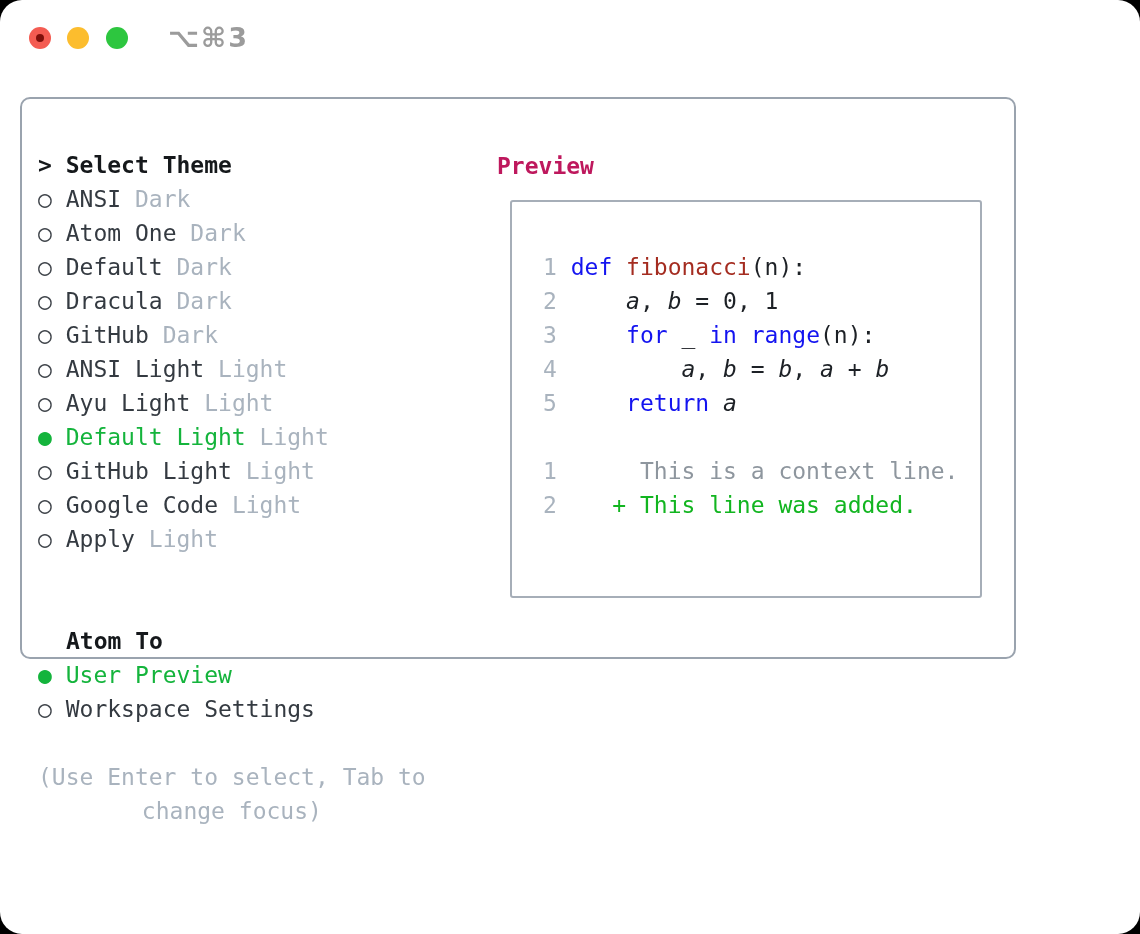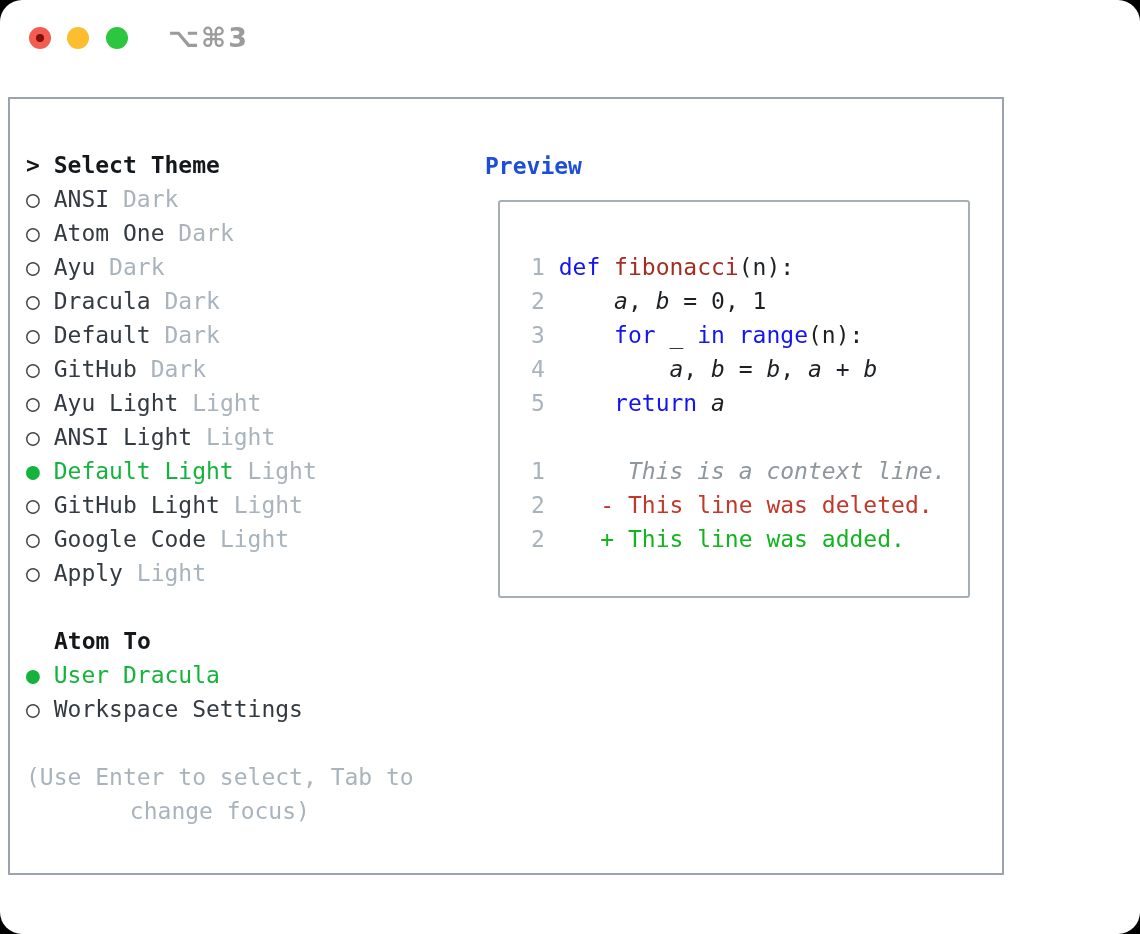--- a/index.html
+++ b/index.html
@@ -28,52 +28,52 @@
   .light.red .dot{position:absolute;left:7px;top:7px;width:8px;height:8px;border-radius:50%;background:#7f100b;}
   .light.yellow{left:67px;background:#fcbd2e;}
   .light.green{left:106px;background:#2dc63f;}
   .shortcut{
     position:absolute;left:168px;top:22px;
     font-family:"DejaVu Sans","Liberation Sans",sans-serif;
     font-size:27px;font-weight:bold;color:#9b9b9b;letter-spacing:2px;
   }
   
   .main-box{
-    position:absolute;left:8px;top:97px;width:996px;height:778px;
-    border:2px solid var(--panel-border);border-radius:0;background:#fff;
+    position:absolute;left:20px;top:97px;width:996px;height:562px;
+    border:2px solid var(--panel-border);border-radius:10px;background:#fff;
   }
   .row{white-space:pre;height:34px;line-height:34px;font-size:23px;color:var(--text);}
   
   .theme-list{position:absolute;left:16px;top:49px;}
   .row.header{font-weight:bold;color:#15181b;}
   .row.header .caret{font-weight:bold;color:#15181b;}
   .bullet{color:#43484e;}
   .row.sel .bullet,.row.sel .name,.row.sel .label{color:var(--accent-green);}
   .dim{color:var(--dim);}
   .apply{position:absolute;left:16px;top:525px;}
   .apply-title{font-weight:bold;color:#15181b;padding-left:28px;}
   .hint{position:absolute;left:16px;top:661px;}
   .hint .row{color:var(--dim);text-align:center;}
   
   .preview-title{
     position:absolute;left:475px;top:50px;height:34px;line-height:34px;
-    font-size:23px;font-weight:bold;color:#1d4ed8;
+    font-size:23px;font-weight:bold;color:#be185d;
   }
   .preview-box{
     position:absolute;left:488px;top:101px;width:472px;height:398px;
     border:2px solid var(--preview-border);border-radius:3px;background:#fff;
   }
   .codeblock{position:absolute;left:16px;top:48px;margin-left:15px;}
   .codeblock .row{color:var(--code);}
   .ln{color:var(--dim);}
   .kw{color:var(--kw-blue);}
   .fn{color:var(--fn-red);}
   .pl{color:var(--code);}
   .va{color:var(--code);font-style:italic;}
-  .ctx{color:var(--ctx);font-style:italic;}
+  .ctx{color:var(--ctx);}
   .del{color:var(--deleted-red);}
   .add{color:var(--added-green);}
 </style>
 </head>
 <body>
 
 <div class="window">
 
   <span class="light red">
       <span class="dot"></span>
@@ -82,56 +82,54 @@
   <span class="light green"></span>
   <span class="shortcut">⌥⌘3</span>
 
   <div class="main-box">
 
     <div class="theme-list">
       <div class="row header"><span class="caret">&gt;</span><span> </span><span>Select Theme</span></div>
       <div id="theme-rows">
           <div class="row item"><span class="bullet">○</span><span class="name"> ANSI </span><span class="dim">Dark</span></div>
           <div class="row item"><span class="bullet">○</span><span class="name"> Atom One </span><span class="dim">Dark</span></div>
-          <div class="row item"><span class="bullet">○</span><span class="name"> Ayu </span><span class="dim">Dark</span></div>
+          <div class="row item"><span class="bullet">○</span><span class="name"> Default </span><span class="dim">Dark</span></div>
           <div class="row item"><span class="bullet">○</span><span class="name"> Dracula </span><span class="dim">Dark</span></div>
-          <div class="row item"><span class="bullet">○</span><span class="name"> Default </span><span class="dim">Dark</span></div>
           <div class="row item"><span class="bullet">○</span><span class="name"> GitHub </span><span class="dim">Dark</span></div>
+          <div class="row item"><span class="bullet">○</span><span class="name"> ANSI Light </span><span class="dim">Light</span></div>
           <div class="row item"><span class="bullet">○</span><span class="name"> Ayu Light </span><span class="dim">Light</span></div>
-          <div class="row item"><span class="bullet">○</span><span class="name"> ANSI Light </span><span class="dim">Light</span></div>
           <div class="row item sel"><span class="bullet">●</span><span class="name"> Default Light </span><span class="dim">Light</span></div>
           <div class="row item"><span class="bullet">○</span><span class="name"> GitHub Light </span><span class="dim">Light</span></div>
           <div class="row item"><span class="bullet">○</span><span class="name"> Google Code </span><span class="dim">Light</span></div>
           <div class="row item"><span class="bullet">○</span><span class="name"> Apply </span><span class="dim">Light</span></div>
         </div>
     </div>
 
     <div class="apply">
       <div class="row apply-title">Atom To</div>
       <div id="apply-rows">
-          <div class="row item sel"><span class="bullet">●</span><span class="label"> User Dracula</span></div>
+          <div class="row item sel"><span class="bullet">●</span><span class="label"> User Preview</span></div>
           <div class="row item"><span class="bullet">○</span><span class="label"> Workspace Settings</span></div>
         </div>
     </div>
 
     <div class="hint" id="hint-rows">
         <div class="row">(Use Enter to select, Tab to</div>
         <div class="row">change focus)</div>
       </div>
 
     <div class="preview-title">Preview</div>
 
     <div class="preview-box">
       <div class="codeblock" id="code-rows">
           <div class="row"><span class="ln">1 </span><span class="kw">def </span><span class="fn">fibonacci</span><span class="pl">(n):</span></div>
           <div class="row"><span class="ln">2 </span><span class="pl">    </span><span class="va">a</span><span class="pl">, </span><span class="va">b</span><span class="pl"> = 0, 1</span></div>
           <div class="row"><span class="ln">3 </span><span class="pl">    </span><span class="kw">for</span><span class="pl"> _ </span><span class="kw">in</span><span class="pl"> </span><span class="kw">range</span><span class="pl">(n):</span></div>
           <div class="row"><span class="ln">4 </span><span class="pl">        </span><span class="va">a</span><span class="pl">, </span><span class="va">b</span><span class="pl"> = </span><span class="va">b</span><span class="pl">, </span><span class="va">a</span><span class="pl"> + </span><span class="va">b</span></div>
           <div class="row"><span class="ln">5 </span><span class="pl">    </span><span class="kw">return</span><span class="pl"> </span><span class="va">a</span></div>
           <div class="row"></div>
           <div class="row"><span class="ln">1</span><span class="ctx">      This is a context line.</span></div>
-          <div class="row"><span class="ln">2</span><span class="pl">    </span><span class="del">- This line was deleted.</span></div>
           <div class="row"><span class="ln">2</span><span class="pl">    </span><span class="add">+ This line was added.</span></div>
         </div>
     </div>
 
   </div>
 </div>
 
 </body></html>

